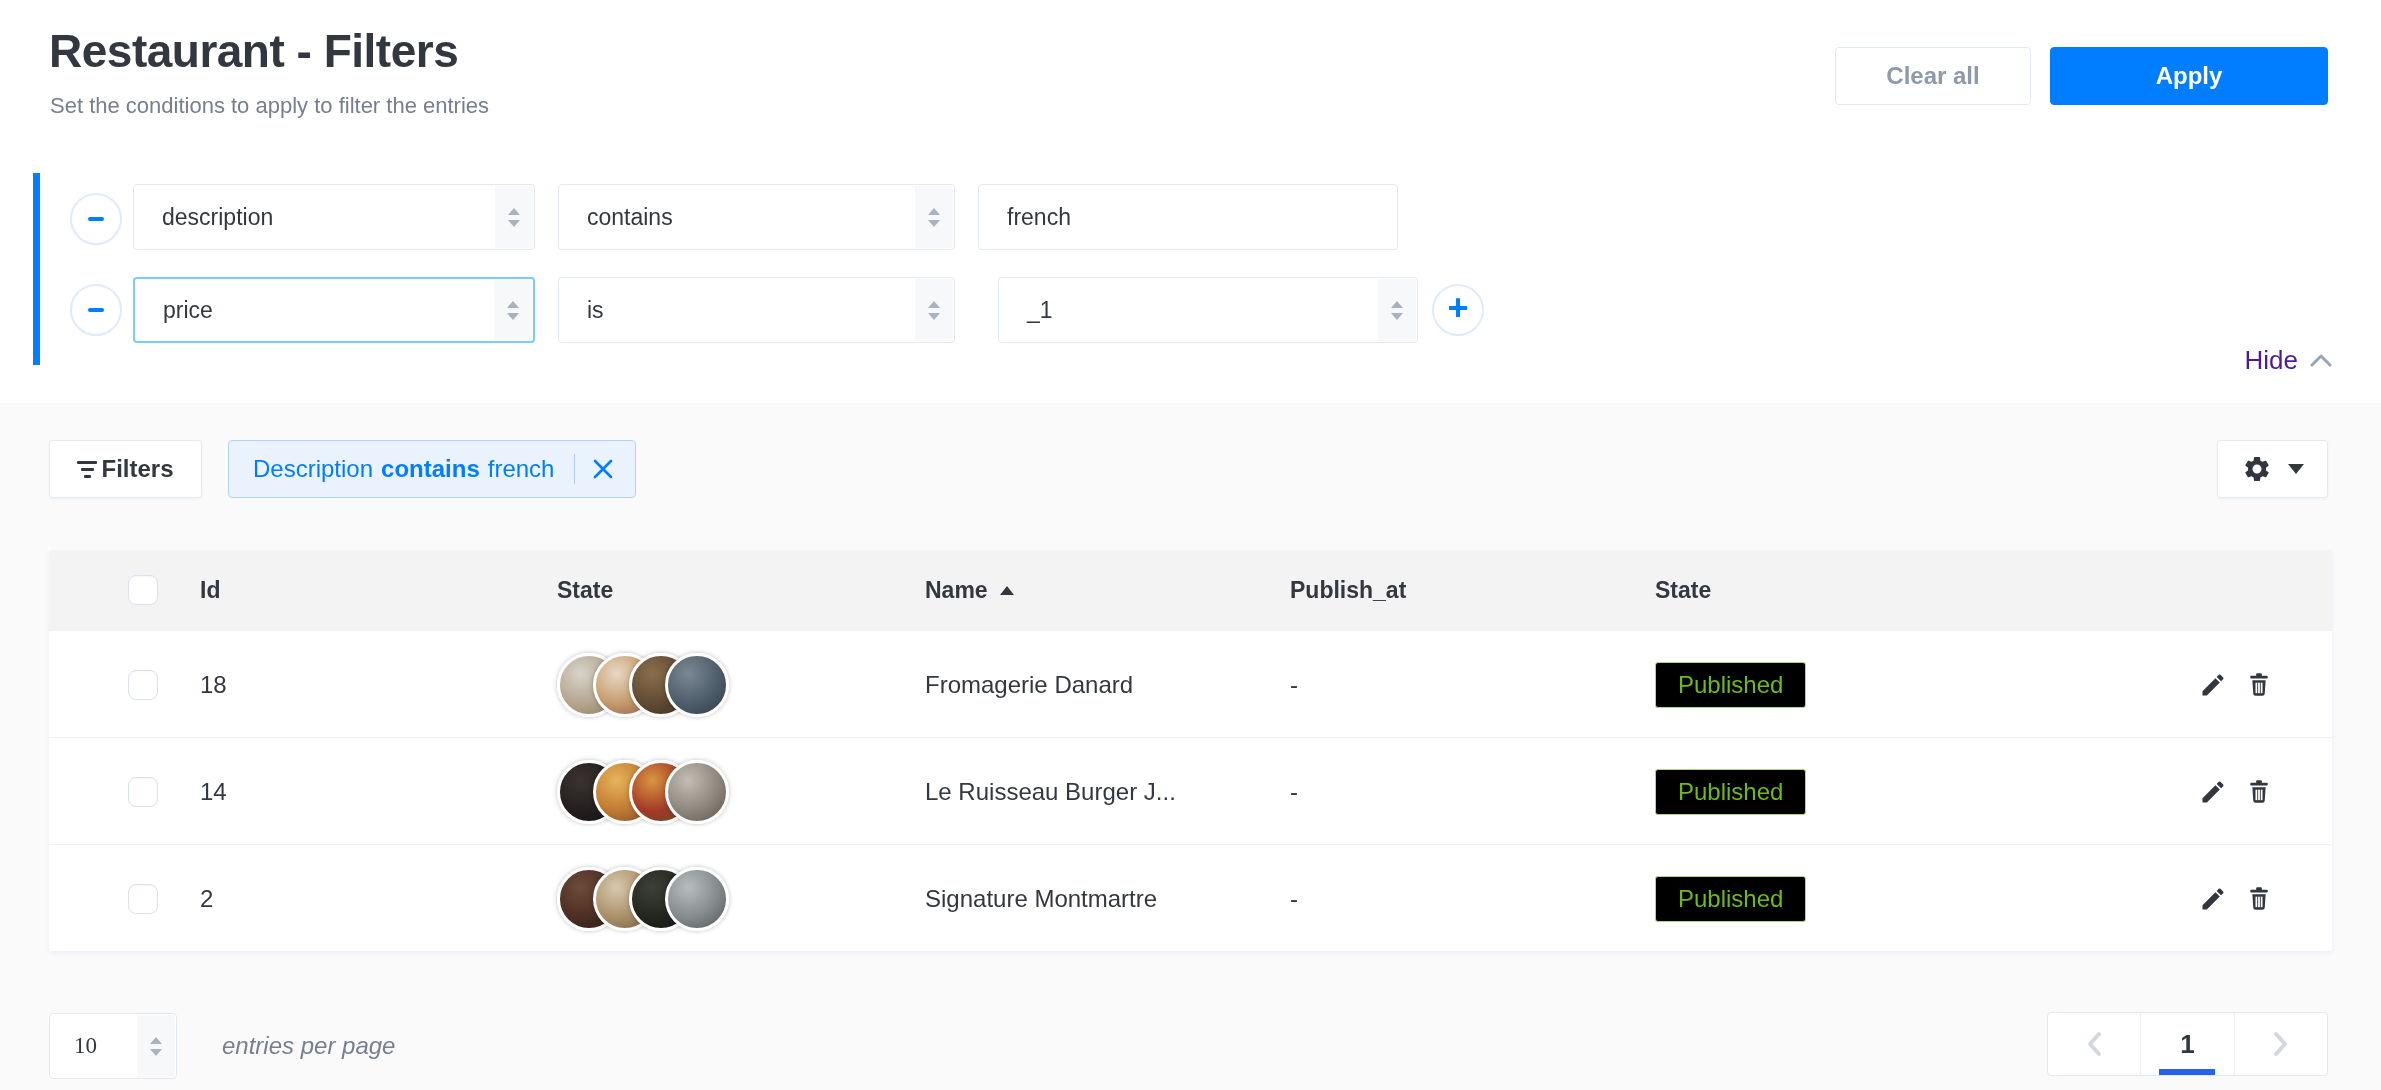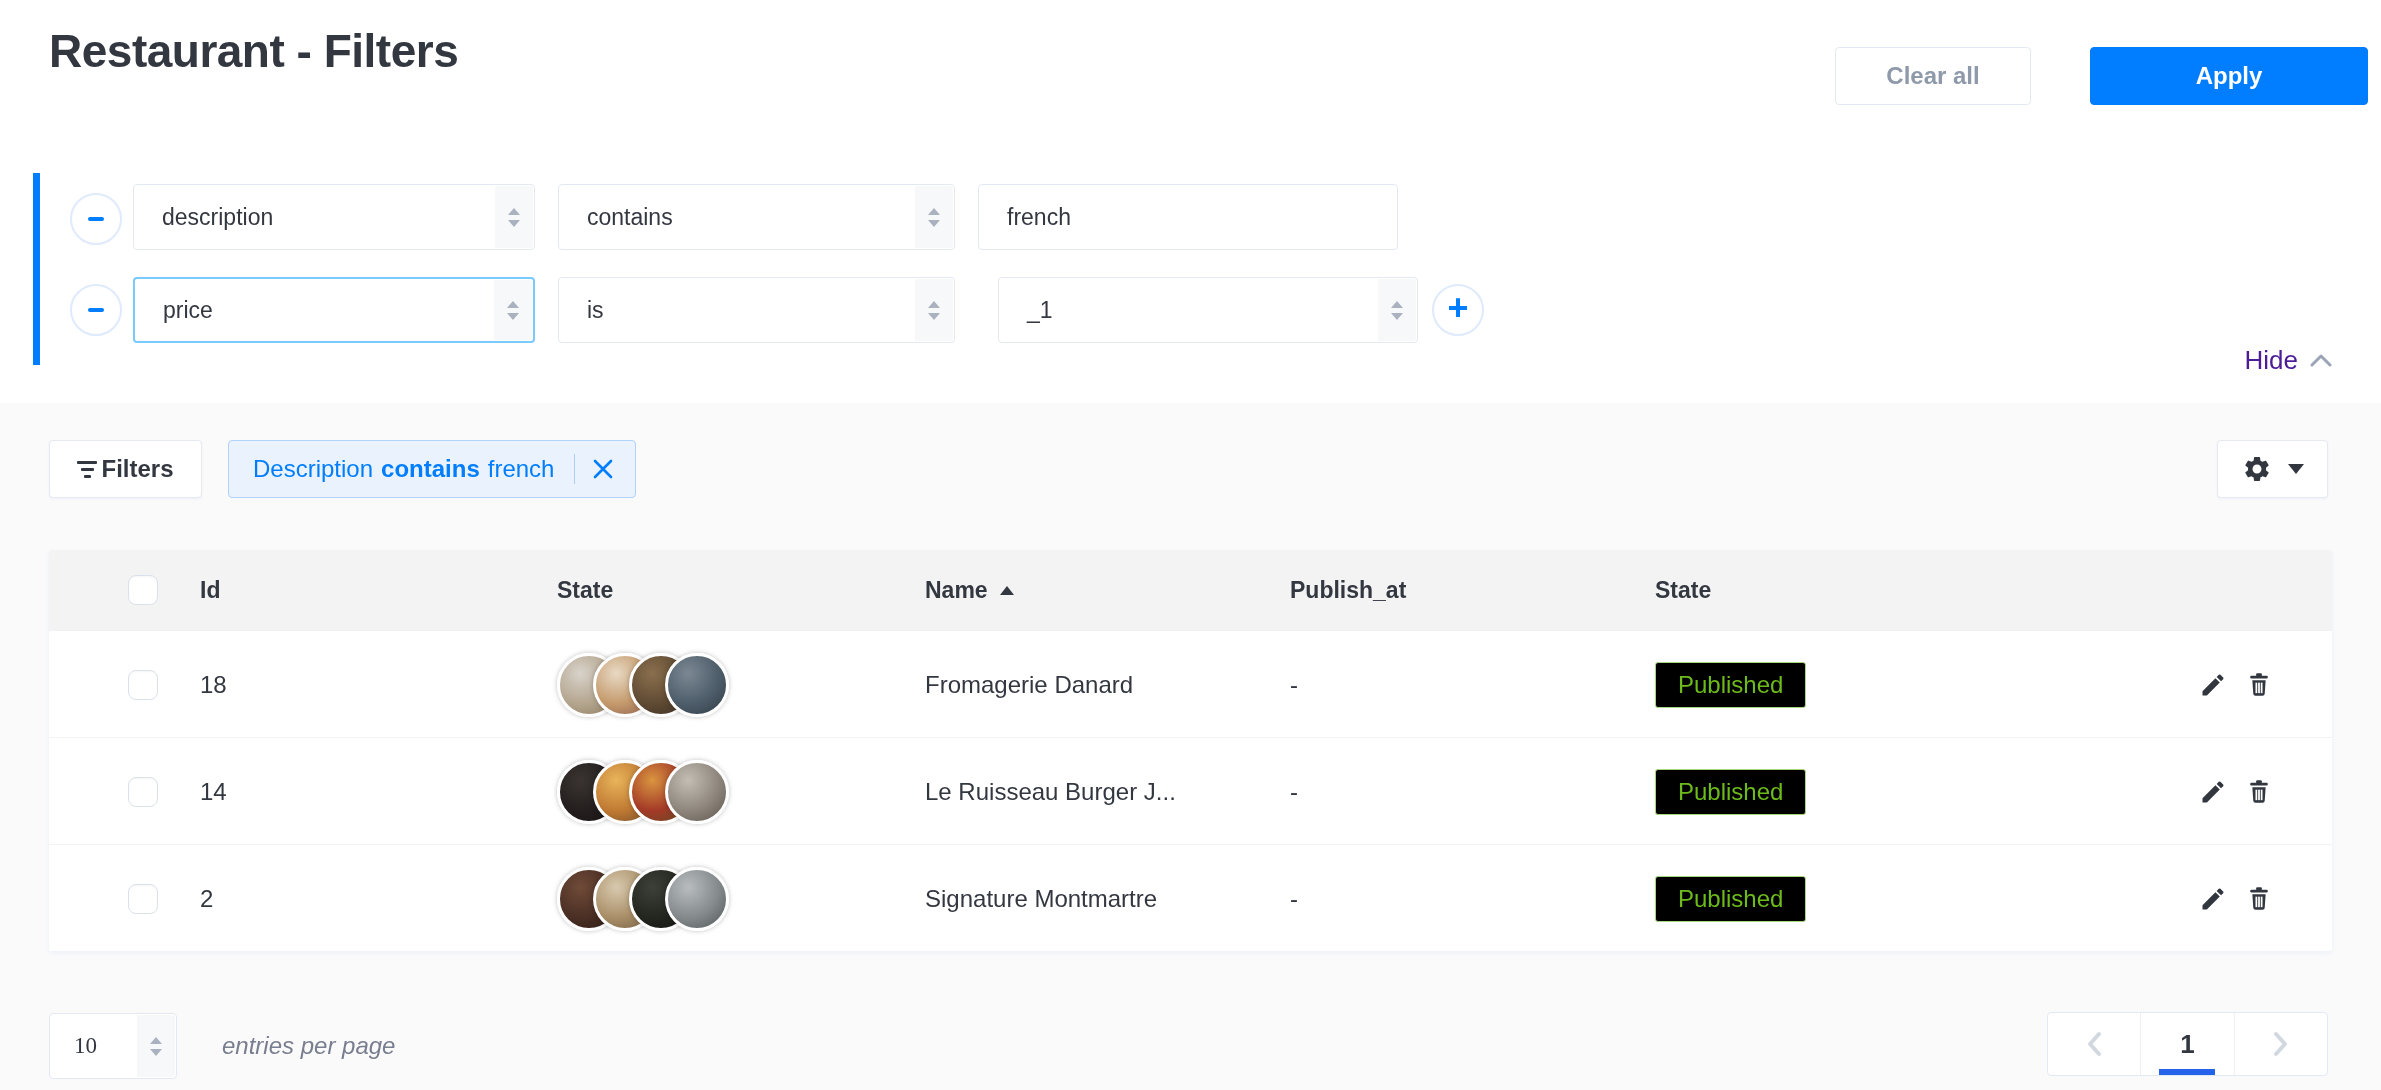--- a/index.html
+++ b/index.html
@@ -8,21 +8,21 @@
     position:relative; width:2381px; height:1090px; overflow:hidden;
     font-family:"Liberation Sans","DejaVu Sans",sans-serif; color:#333740; background:#fff;padding-left:21px;
   }
   .content-bg { position:absolute; left:0; top:403px; width:2381px; height:687px; background:#fafafb; }
 
   
   .title { position:absolute; left:49px; top:24px; font-size:46px; font-weight:bold; letter-spacing:-0.5px; white-space:nowrap; }
   .subtitle { position:absolute; left:50px; top:93px; font-size:22px; color:#787e8f; white-space:nowrap; }
   .btn { display:flex; align-items:center; justify-content:center; border-radius:4px; cursor:pointer; white-space:nowrap; }
   .btn-clear { position:absolute; left:1835px; top:47px; width:196px; height:58px; background:#fff; border:1px solid #e3e9f3; color:#8e99aa; font-size:24px; font-weight:bold; }
-  .btn-apply { position:absolute; left:2050px; top:47px; width:278px; height:58px; background:#007eff; border:1px solid #007eff; color:#fff; font-size:24px; font-weight:bold;margin-left:40px; }
+  .btn-apply { position:absolute; left:2050px; top:47px; width:278px; height:58px; background:#007eff; border:1px solid #007eff; color:#fff; font-size:24px; font-weight:bold; }
 
   
   .filter-accent { position:absolute; left:33px; top:173px; width:7px; height:192px; background:#007eff; }
   .circle-btn { position:absolute; width:52px; height:52px; border-radius:50%; background:#fff; border:2px solid #dfeafc; display:flex; align-items:center; justify-content:center; cursor:pointer; }
   .minus-0 { left:70px; top:193px; } .minus-1 { left:70px; top:284px; } .plus-btn { left:1432px; top:284px; }
   .minus-glyph { width:16px; height:4px; background:#007eff; border-radius:2px; }
   .plus-glyph { color:#007eff; font-size:36px; font-weight:bold; line-height:52px; margin-top:-4px; }
 
   .sel { position:absolute; height:66px; background:#fff; border:1px solid #e3e9f3; border-radius:4px; display:flex; align-items:center; cursor:pointer; }
   .sel.focused { border:2px solid #78caff; }
@@ -78,20 +78,21 @@
   .pg-underline { position:absolute; bottom:0px; left:50%; transform:translateX(-50%); width:56px; height:6px; background:#2563eb; }
   svg { display:block; }
 </style>
 </head>
 <body>
 
 <div class="page">
   <div class="content-bg"></div>
 
   <h1 class="title">Restaurant - Filters</h1>
+  <p class="subtitle">Set the conditions to apply to filter the entries</p>
   <div class="btn btn-clear">Clear all</div>
   <div class="btn btn-apply">Apply</div>
 
   <div class="filter-accent"></div>
 
   <div class="circle-btn minus-0">
     <span class="minus-glyph"></span>
   </div>
   <div class="sel f0-field">
     <span class="val">description</span>

